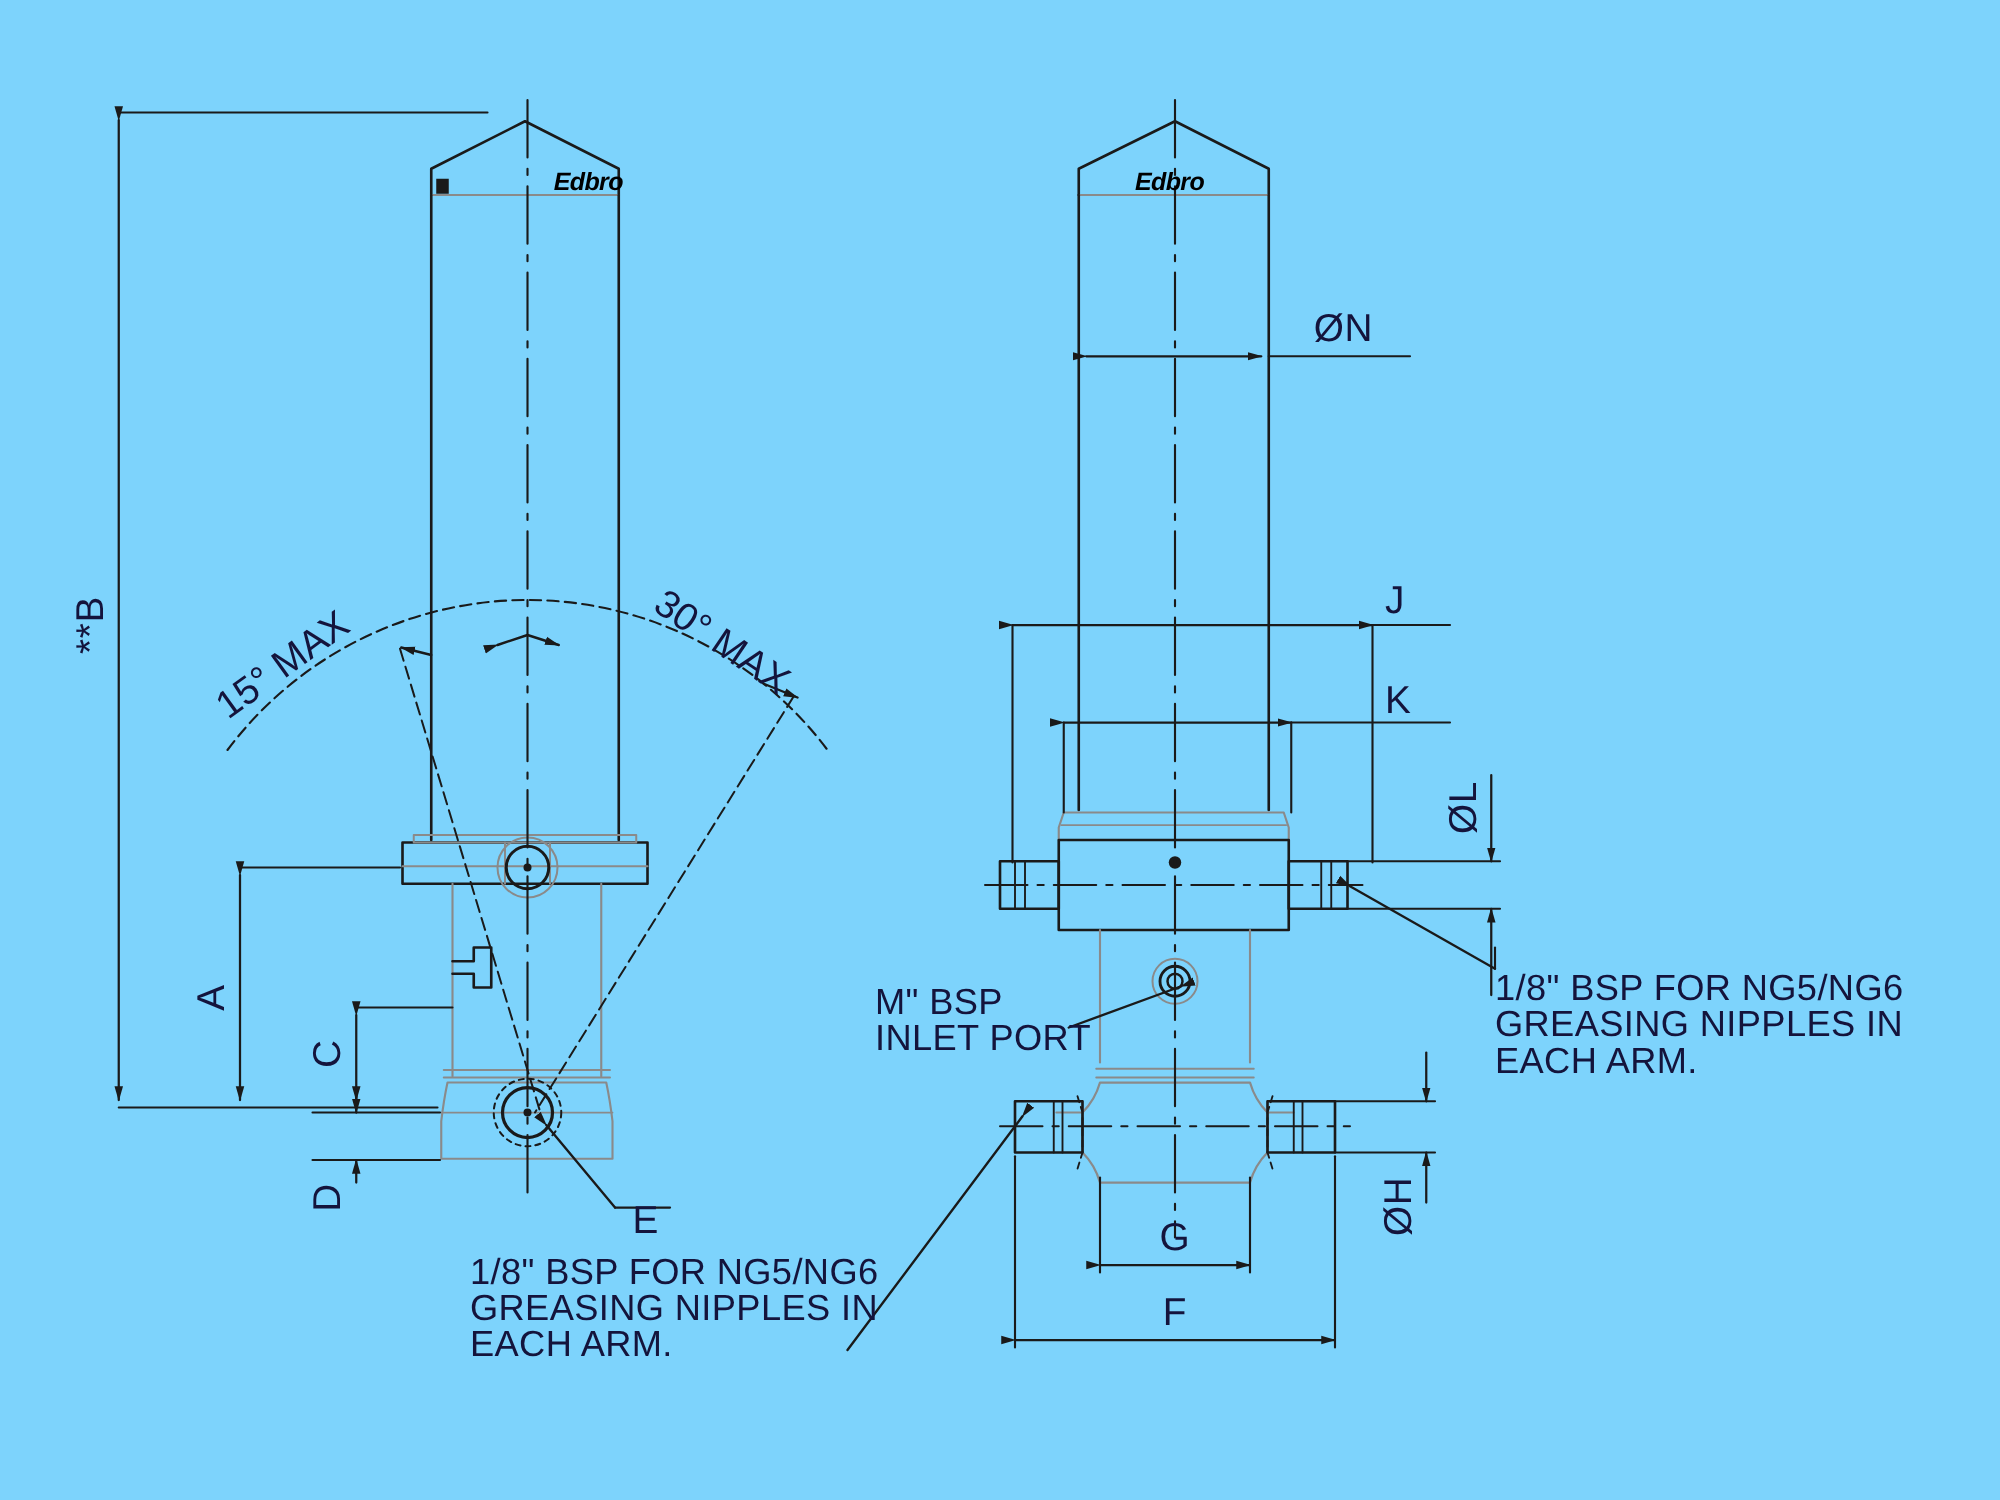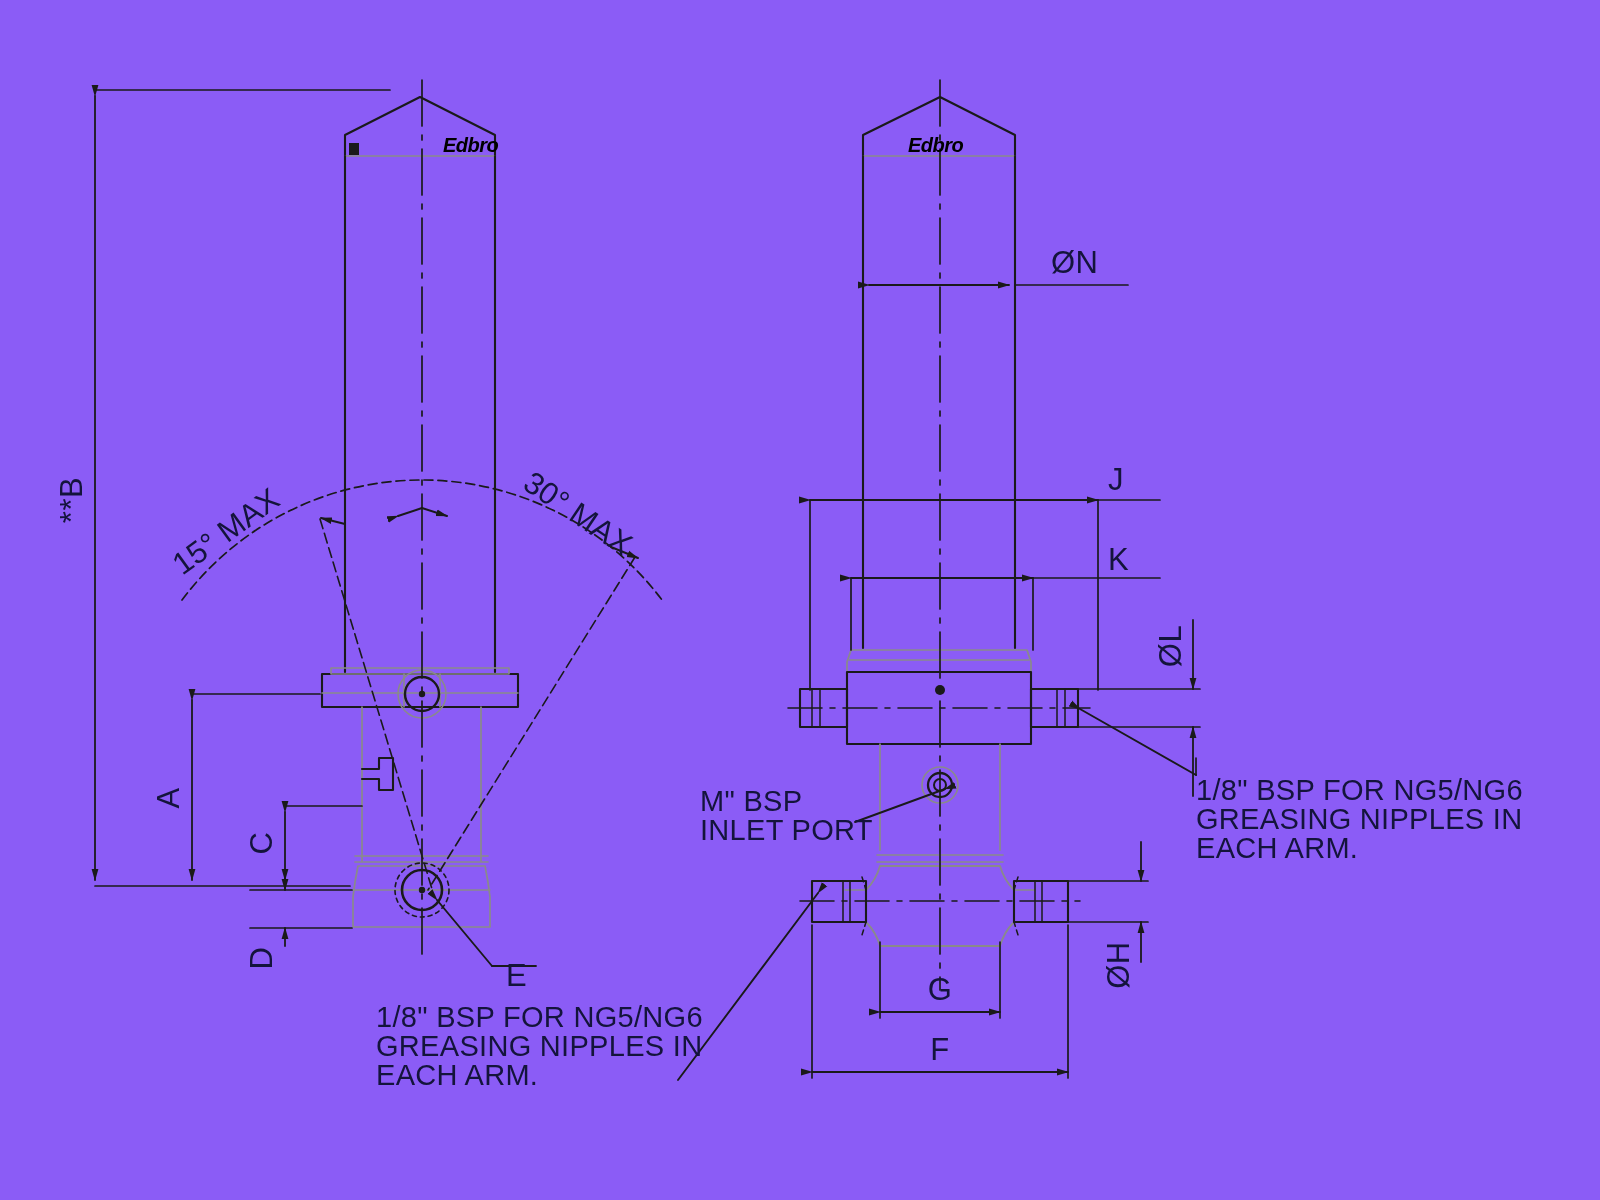--- a/index.html
+++ b/index.html
@@ -2,21 +2,21 @@
 <html><head>
 <meta charset="utf-8">
 <title>Hydraulic Cylinder Technical Drawing</title>
 <style>
   html,body{margin:0;padding:0;background:#ffffff;}
   body{
     width:1600px;height:1200px;overflow:hidden;
     font-family:"Liberation Sans", sans-serif;
     color:#111;
   }
-  #stage{position:relative;width:1600px;height:1200px;background:#8b5cf6;}
+  #stage{position:relative;width:1600px;height:1200px;background:#7dd3fc;}
   svg{display:block;}
   text{font-family:"Liberation Sans", sans-serif;fill:#14143c;}
   .lbl{font-size:31px;letter-spacing:.5px;}
   .note{font-size:29px;letter-spacing:.3px;}
   .angle{font-size:31px;}
   .logo{font-family:"Liberation Sans", sans-serif;font-size:20px;font-weight:bold;
         font-style:italic;fill:#000;letter-spacing:-.5px;}
 </style>
 </head>
 <body>

